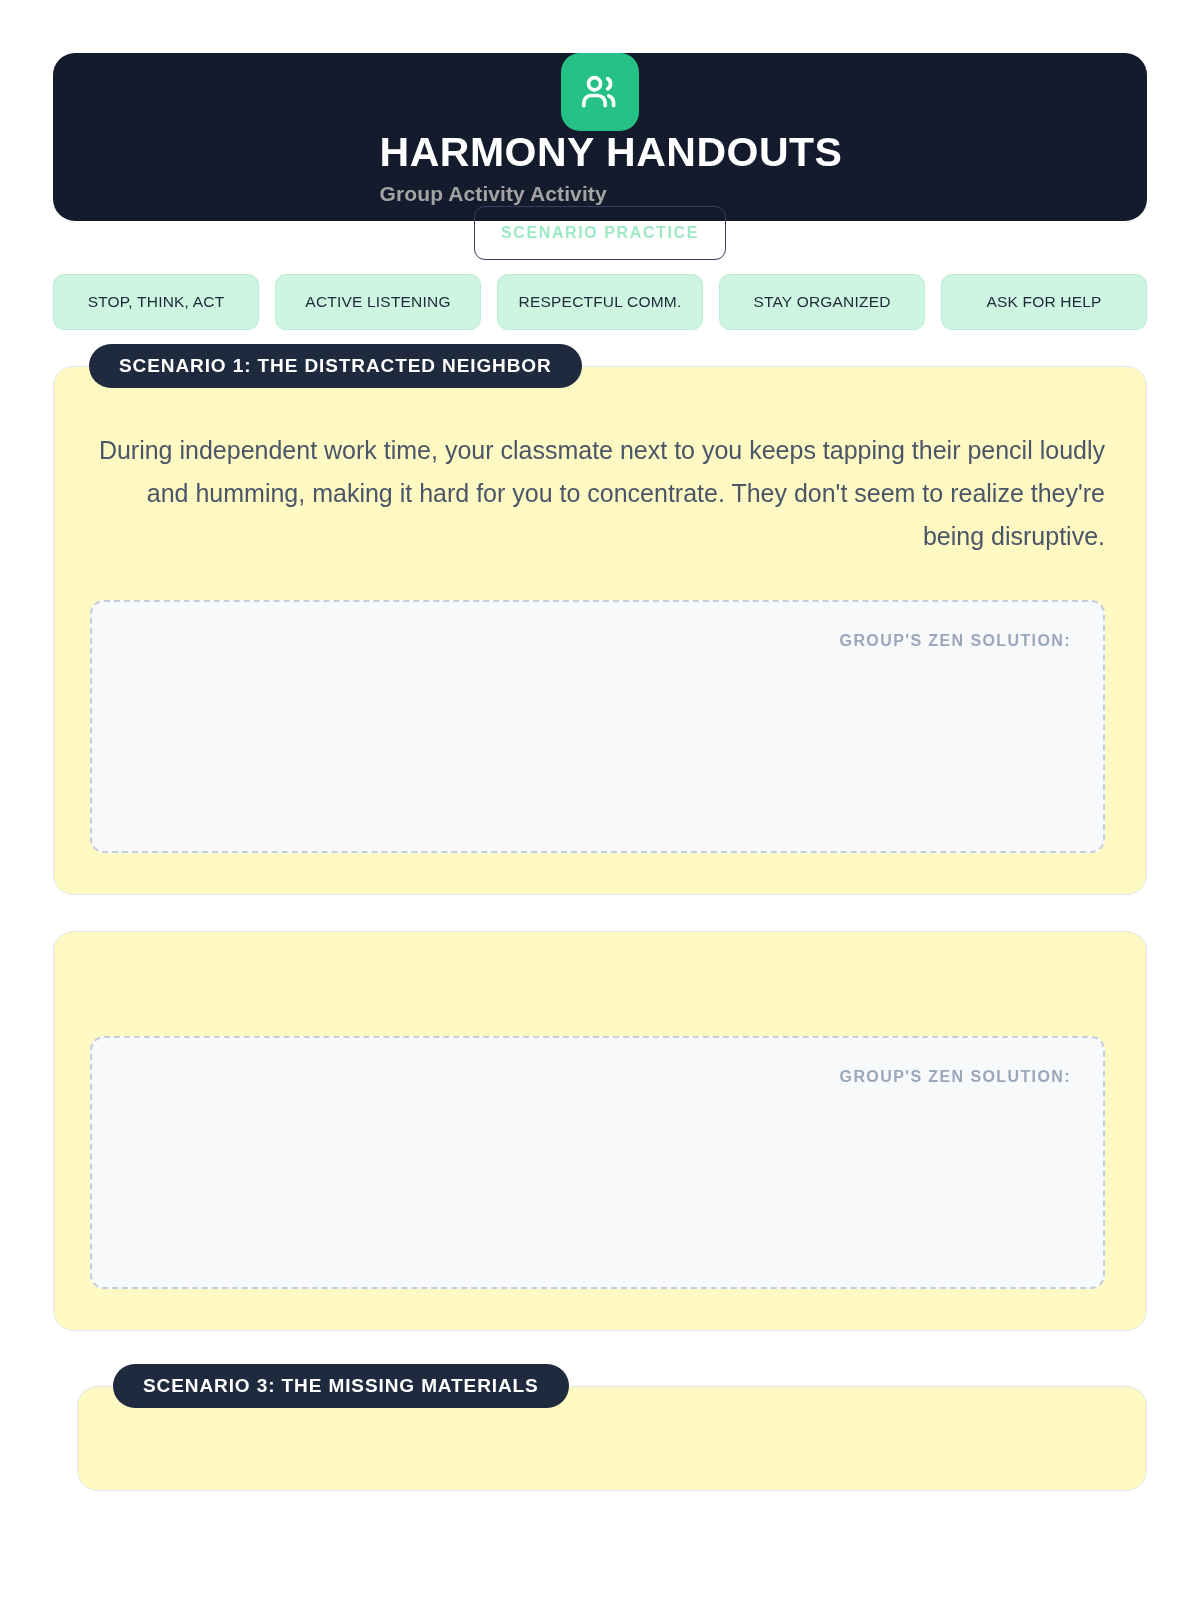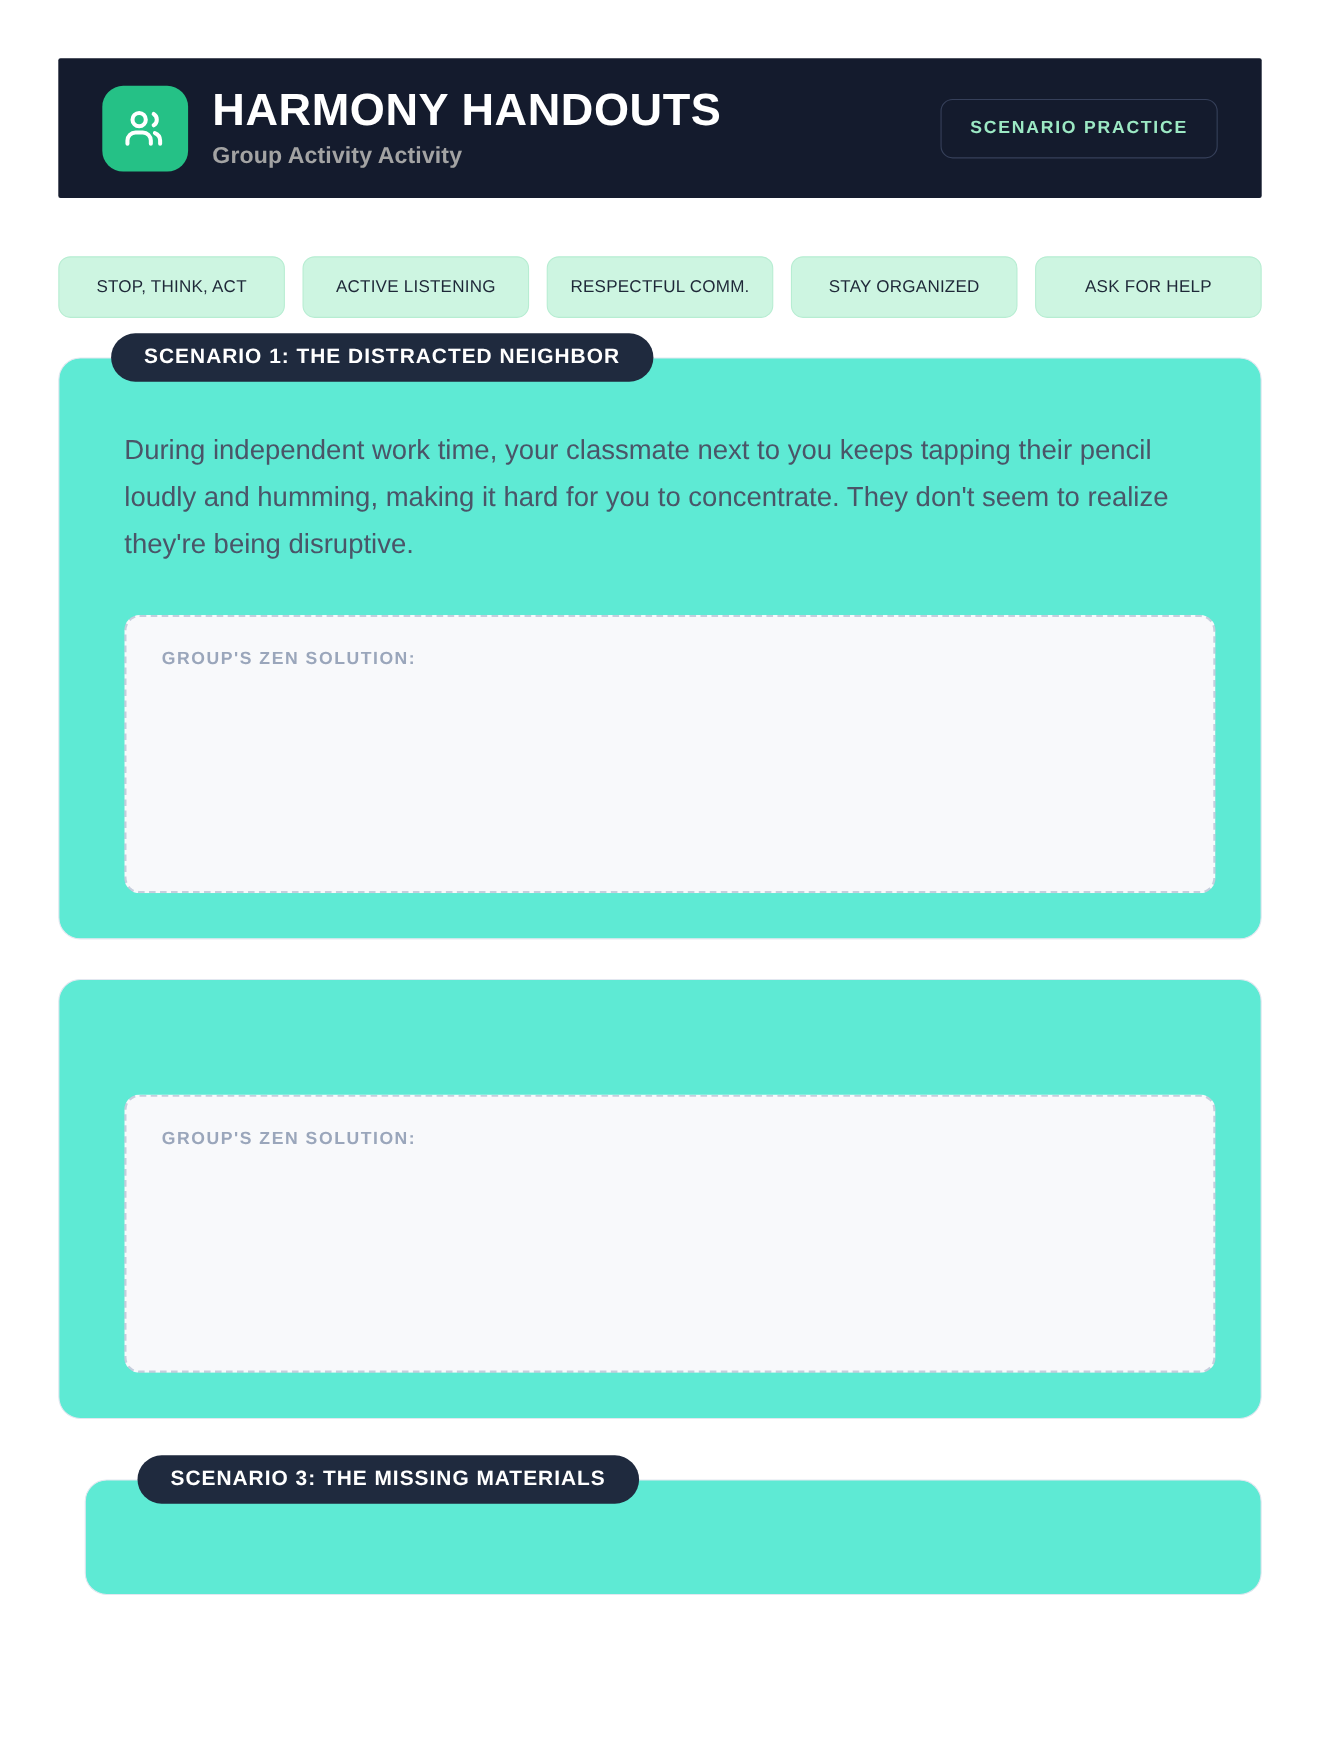--- a/index.html
+++ b/index.html
@@ -17,26 +17,27 @@
   }
 
   .page {
     width: 1200px;
     padding: 53px 53px 0 53px;
   }
 
   
   .header {
     background: #141b2d;
-    border-radius: 2px;
-    height: 127px;
+    border-radius: 22px;
+    height: 168px;
     display: flex;
     align-items: center;
     padding: 0 40px;
     position: relative;
+    flex-direction: column;
   }
 
   .logo-tile {
     width: 78px;
     height: 78px;
     border-radius: 19px;
     background: #25c186;
     flex: 0 0 78px;
     display: flex;
     align-items: center;
@@ -107,39 +108,40 @@
 
   
   .scenario {
     margin-top: 36px;
     position: relative;
   }
 
   .scenario-badge {
     position: absolute;
     top: 0;
-    left: 48px;
+    left: 36px;
     transform: translateY(-50%);
     background: #1f2a3e;
     color: #ffffff;
     border-radius: 999px;
     padding: 11px 30px;
     font-size: 19px;
     font-weight: 700;
     letter-spacing: 0.9px;
     text-transform: uppercase;
     white-space: nowrap;
     z-index: 2;
   }
 
   .scenario-card {
     border: 1.5px solid #e2e7f0;
     border-radius: 20px;
-    background: #5eead4;
-    padding: 62px 41px 41px 59px;
+    background: #fef9c3;
+    padding: 62px 41px 41px 36px;
+    text-align: right;
   }
 
   .scenario-text {
     font-size: 25px;
     line-height: 1.72;
     color: #4a5568;
     font-weight: 400;
   }
 
   .answer-box {

